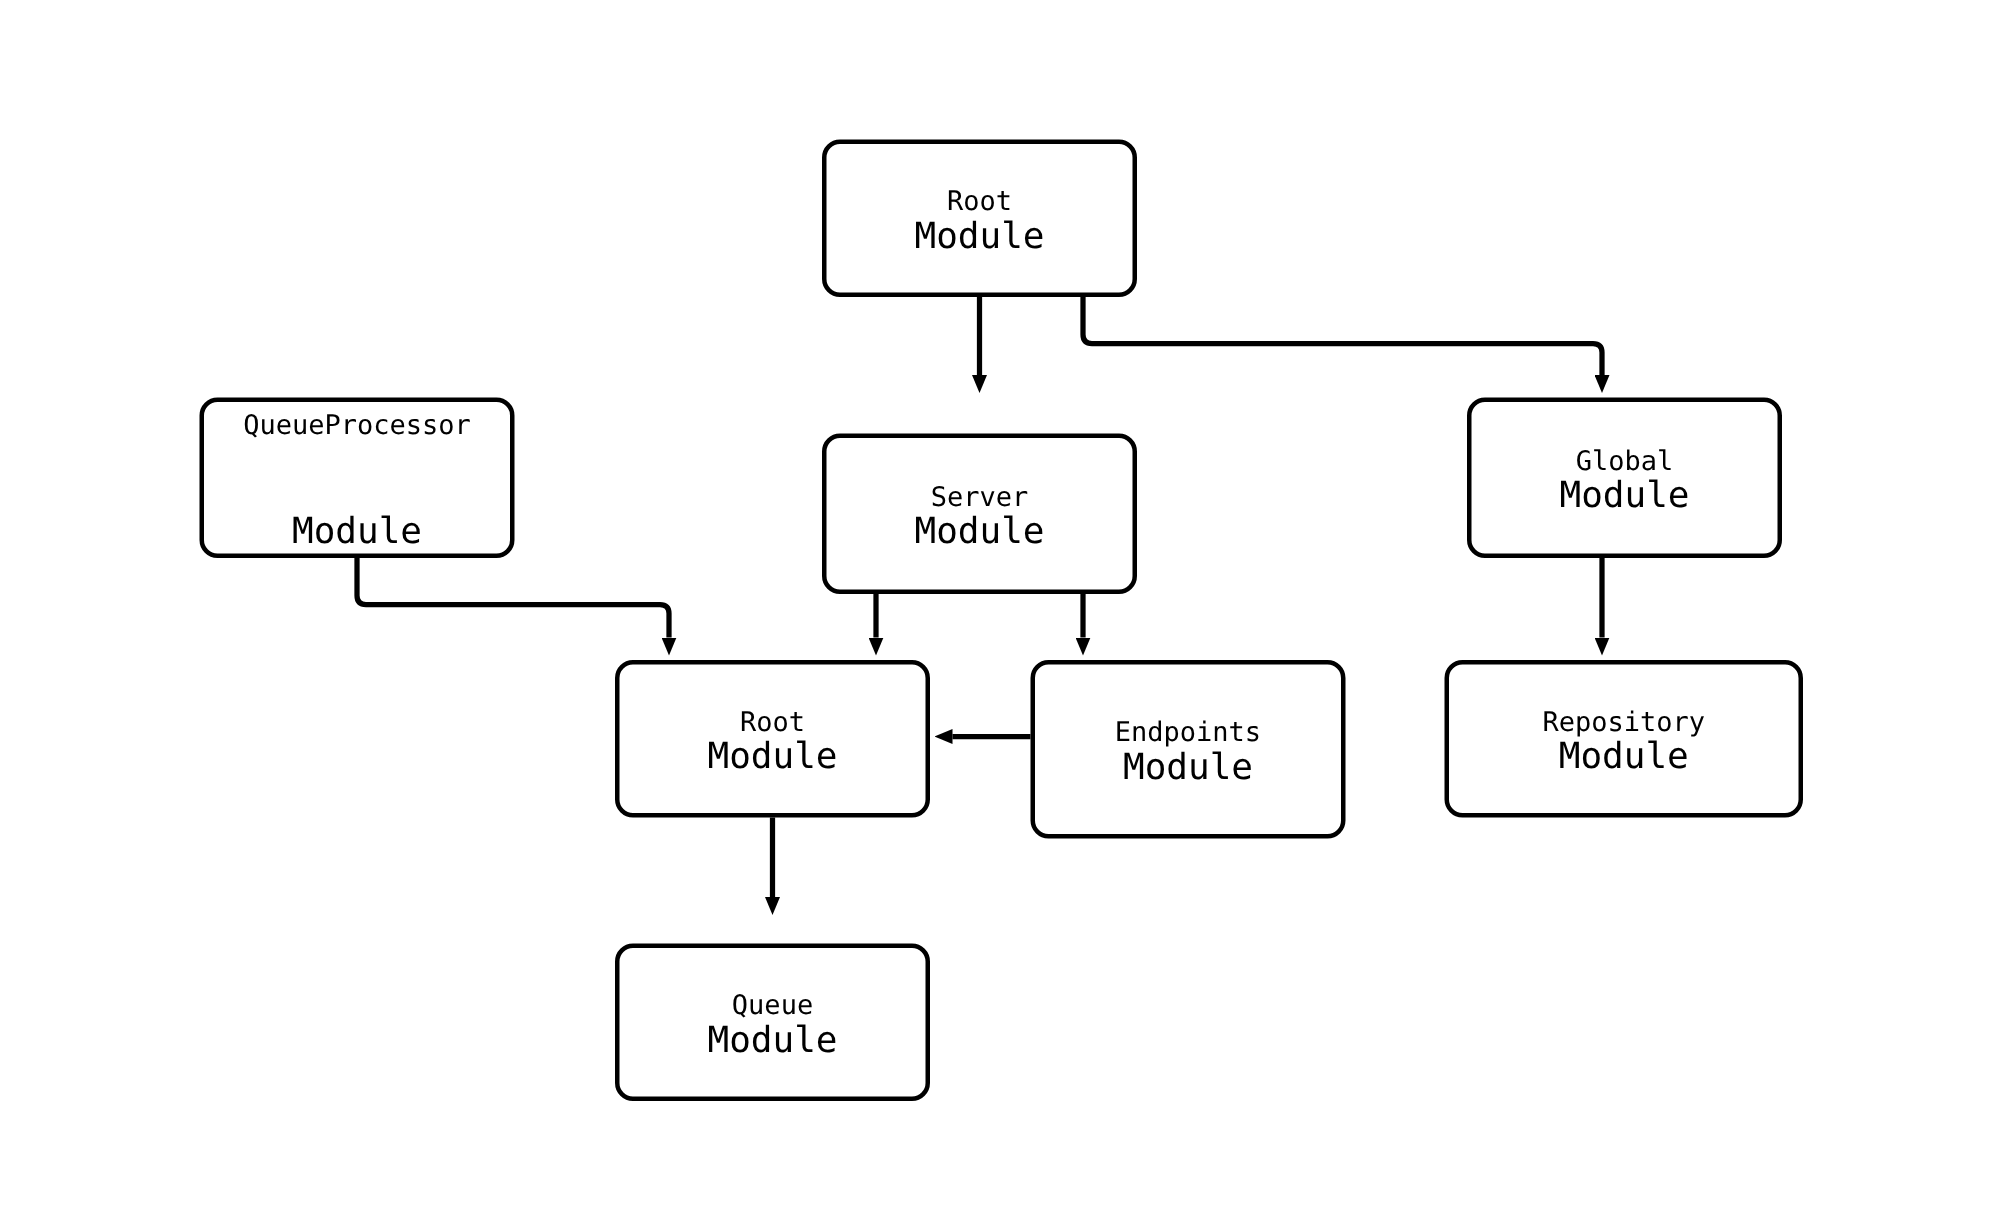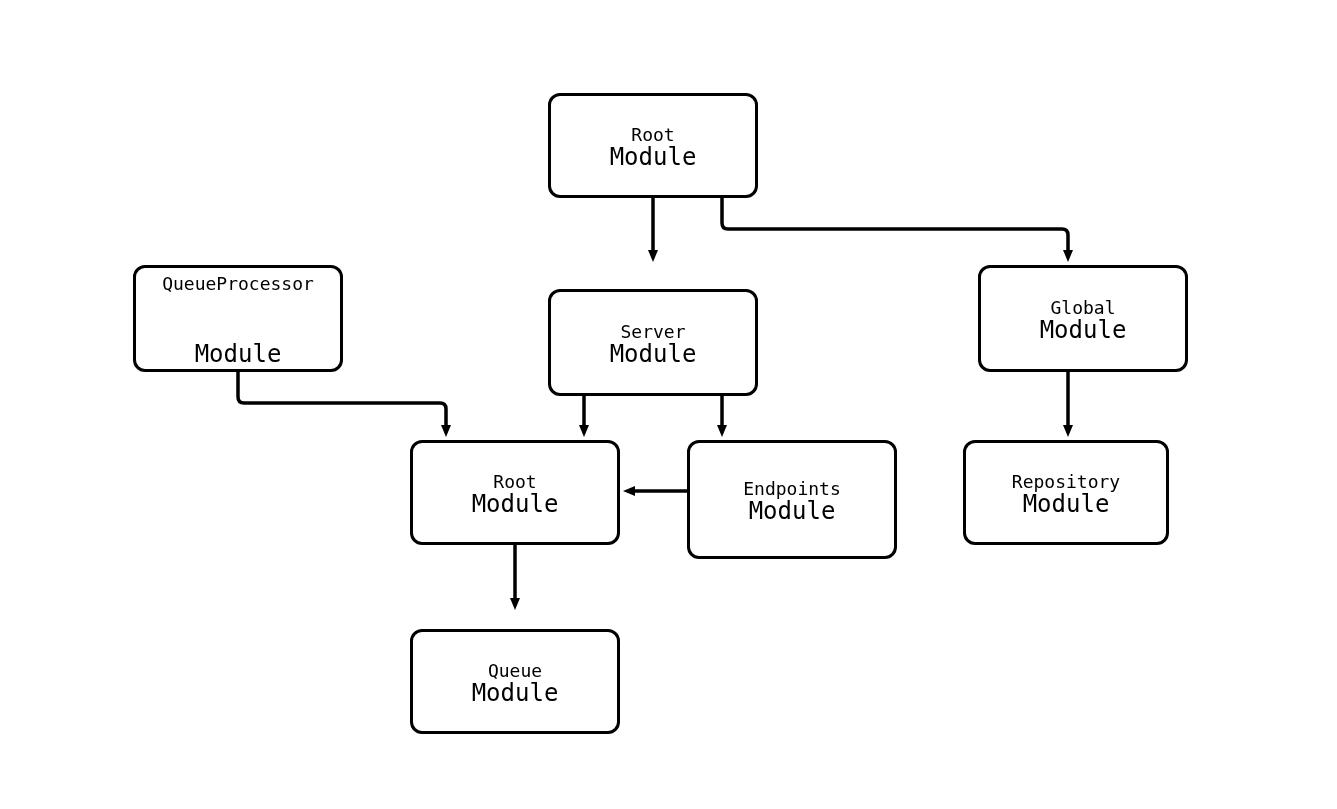--- a/index.html
+++ b/index.html
@@ -124,21 +124,21 @@
   <div class="node-box" style="left:410px; top:440px; width:210px; height:105px;">
     <div class="node-label">Root</div>
     <div class="node-label-line2">Module</div>
   </div>
 
   <div class="node-box" style="left:687px; top:440px; width:210px; height:119px;">
     <div class="node-label">Endpoints</div>
     <div class="node-label-line2">Module</div>
   </div>
 
-  <div class="node-box" style="left:963px; top:440px; width:206px; height:105px;">
+  <div class="node-box" style="left:963px; top:440px; width:239px; height:105px;">
     <div class="node-label">Repository</div>
     <div class="node-label-line2">Module</div>
   </div>
 
   <div class="node-box" style="left:410px; top:613px; width:210px; height:105px;margin-top:16px;">
     <div class="node-label">Queue</div>
     <div class="node-label-line2">Module</div>
   </div>
 
 </div>

